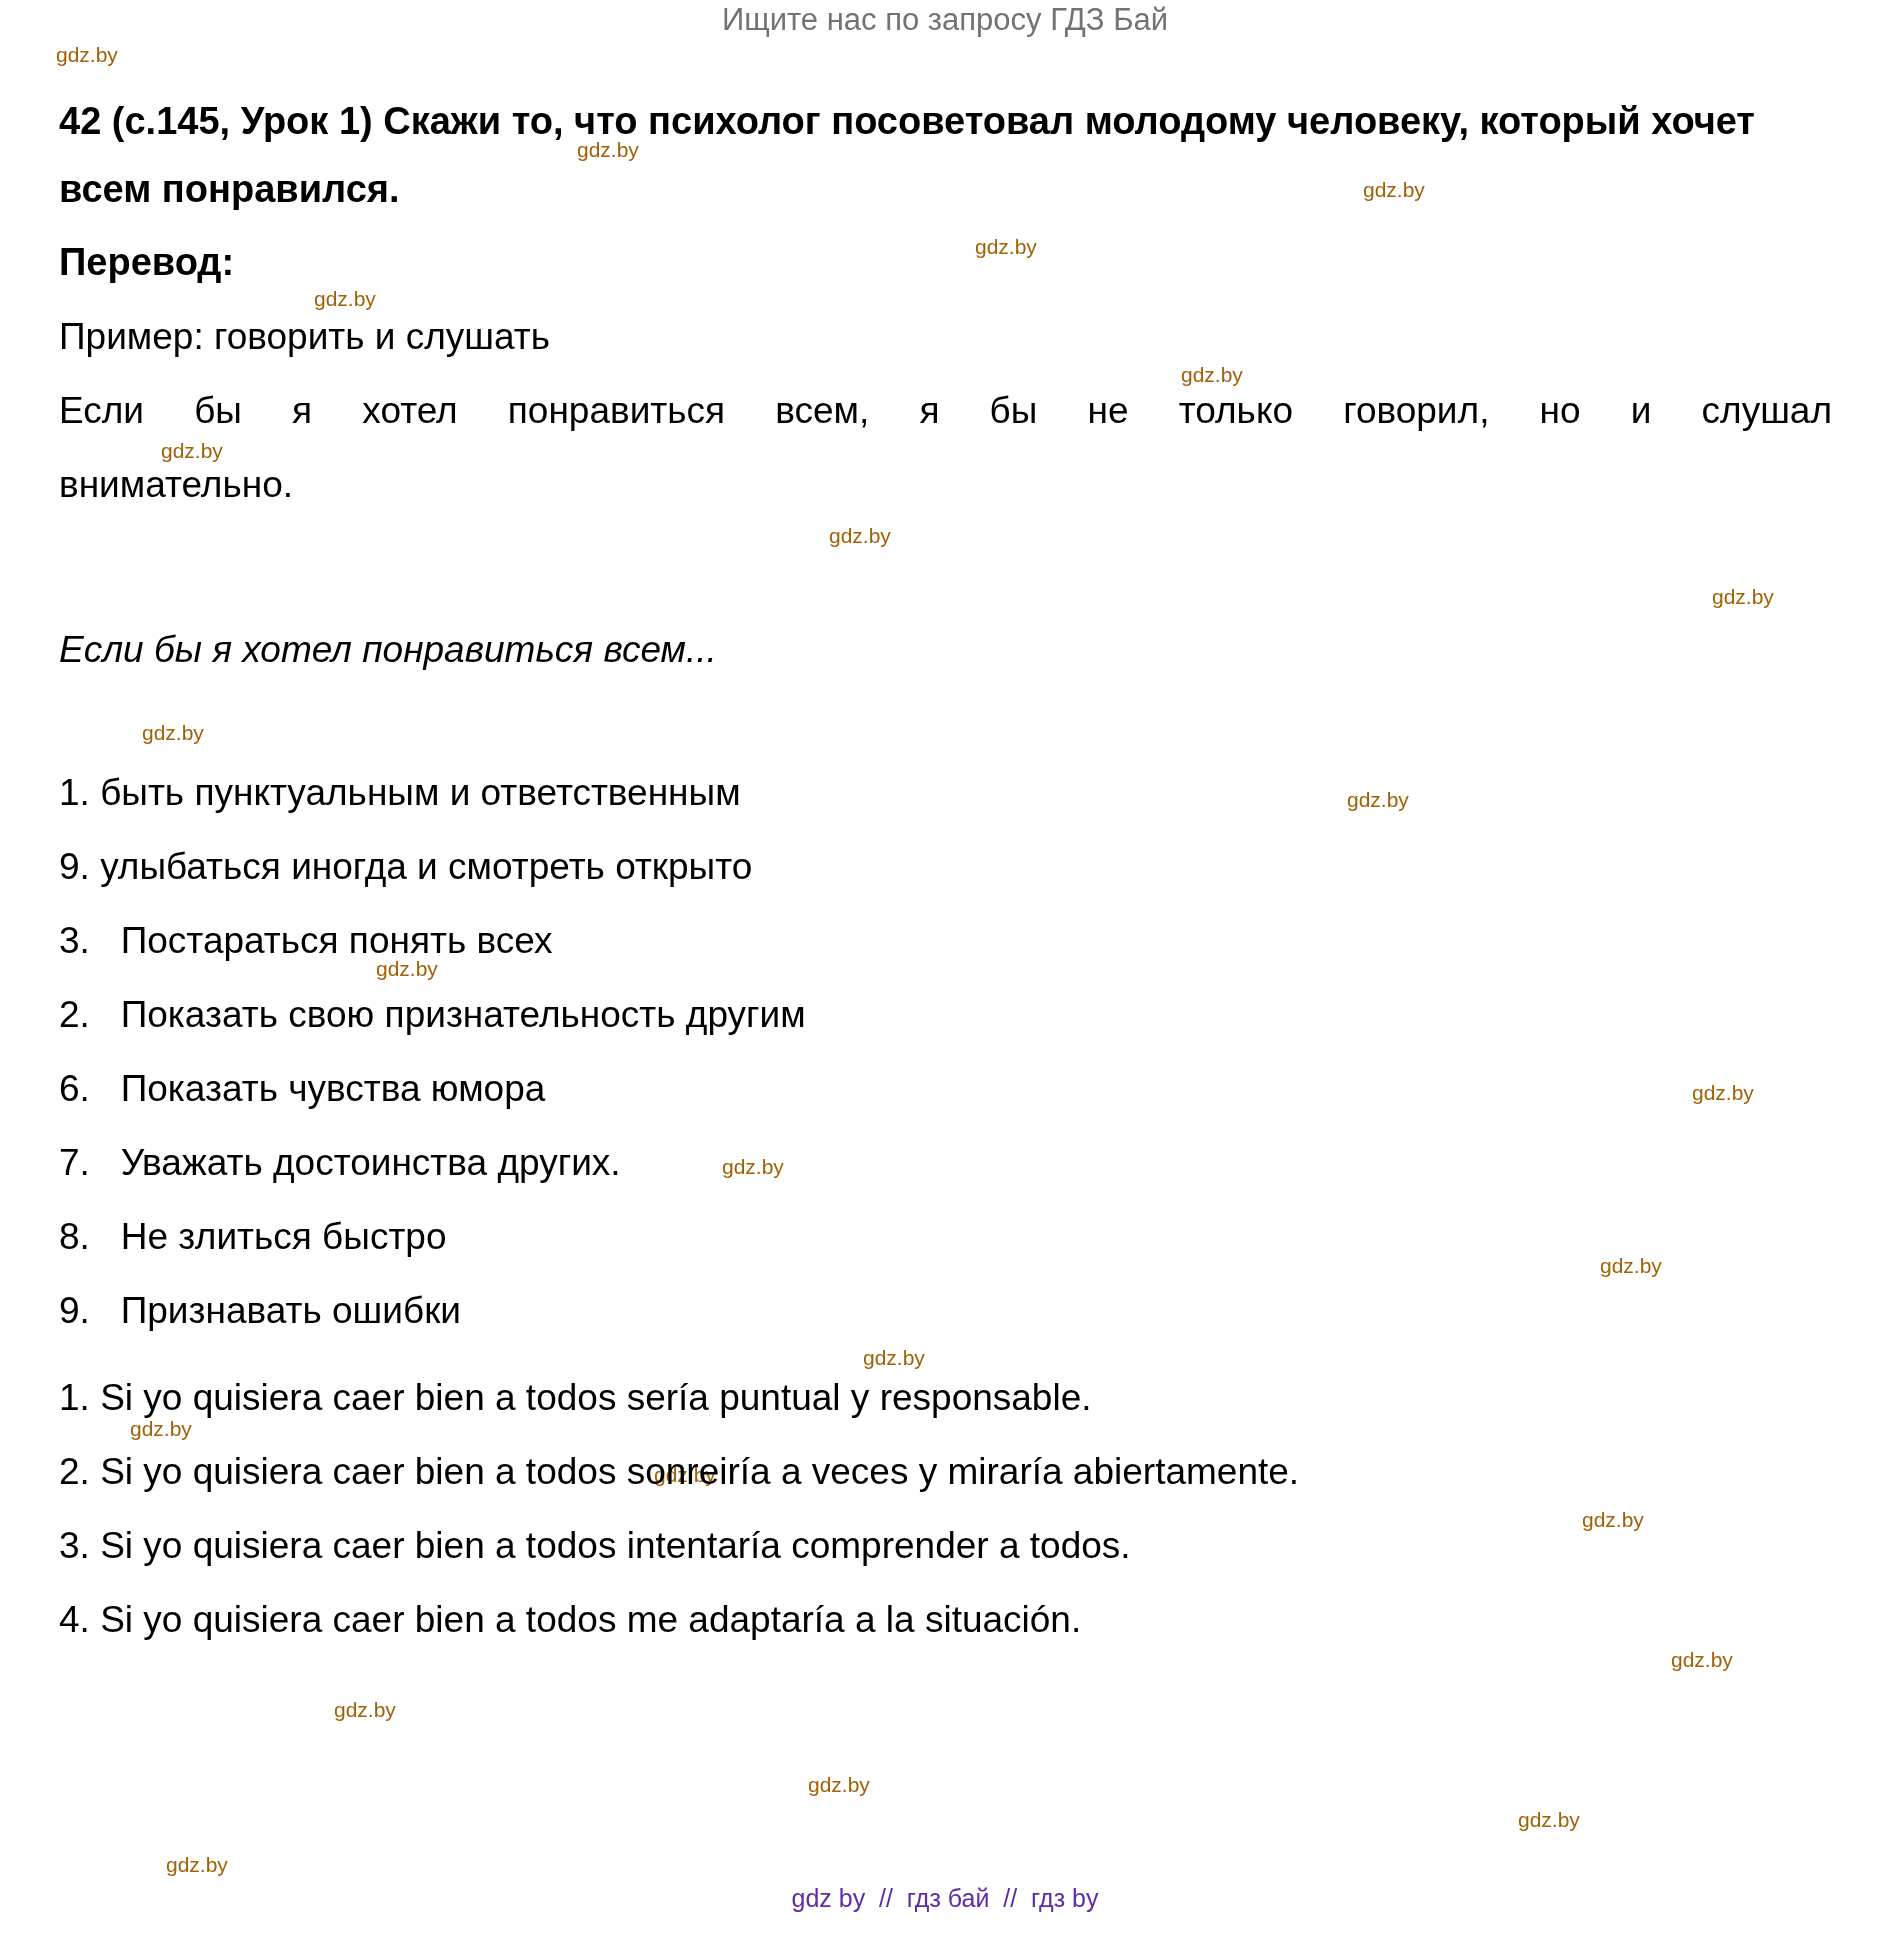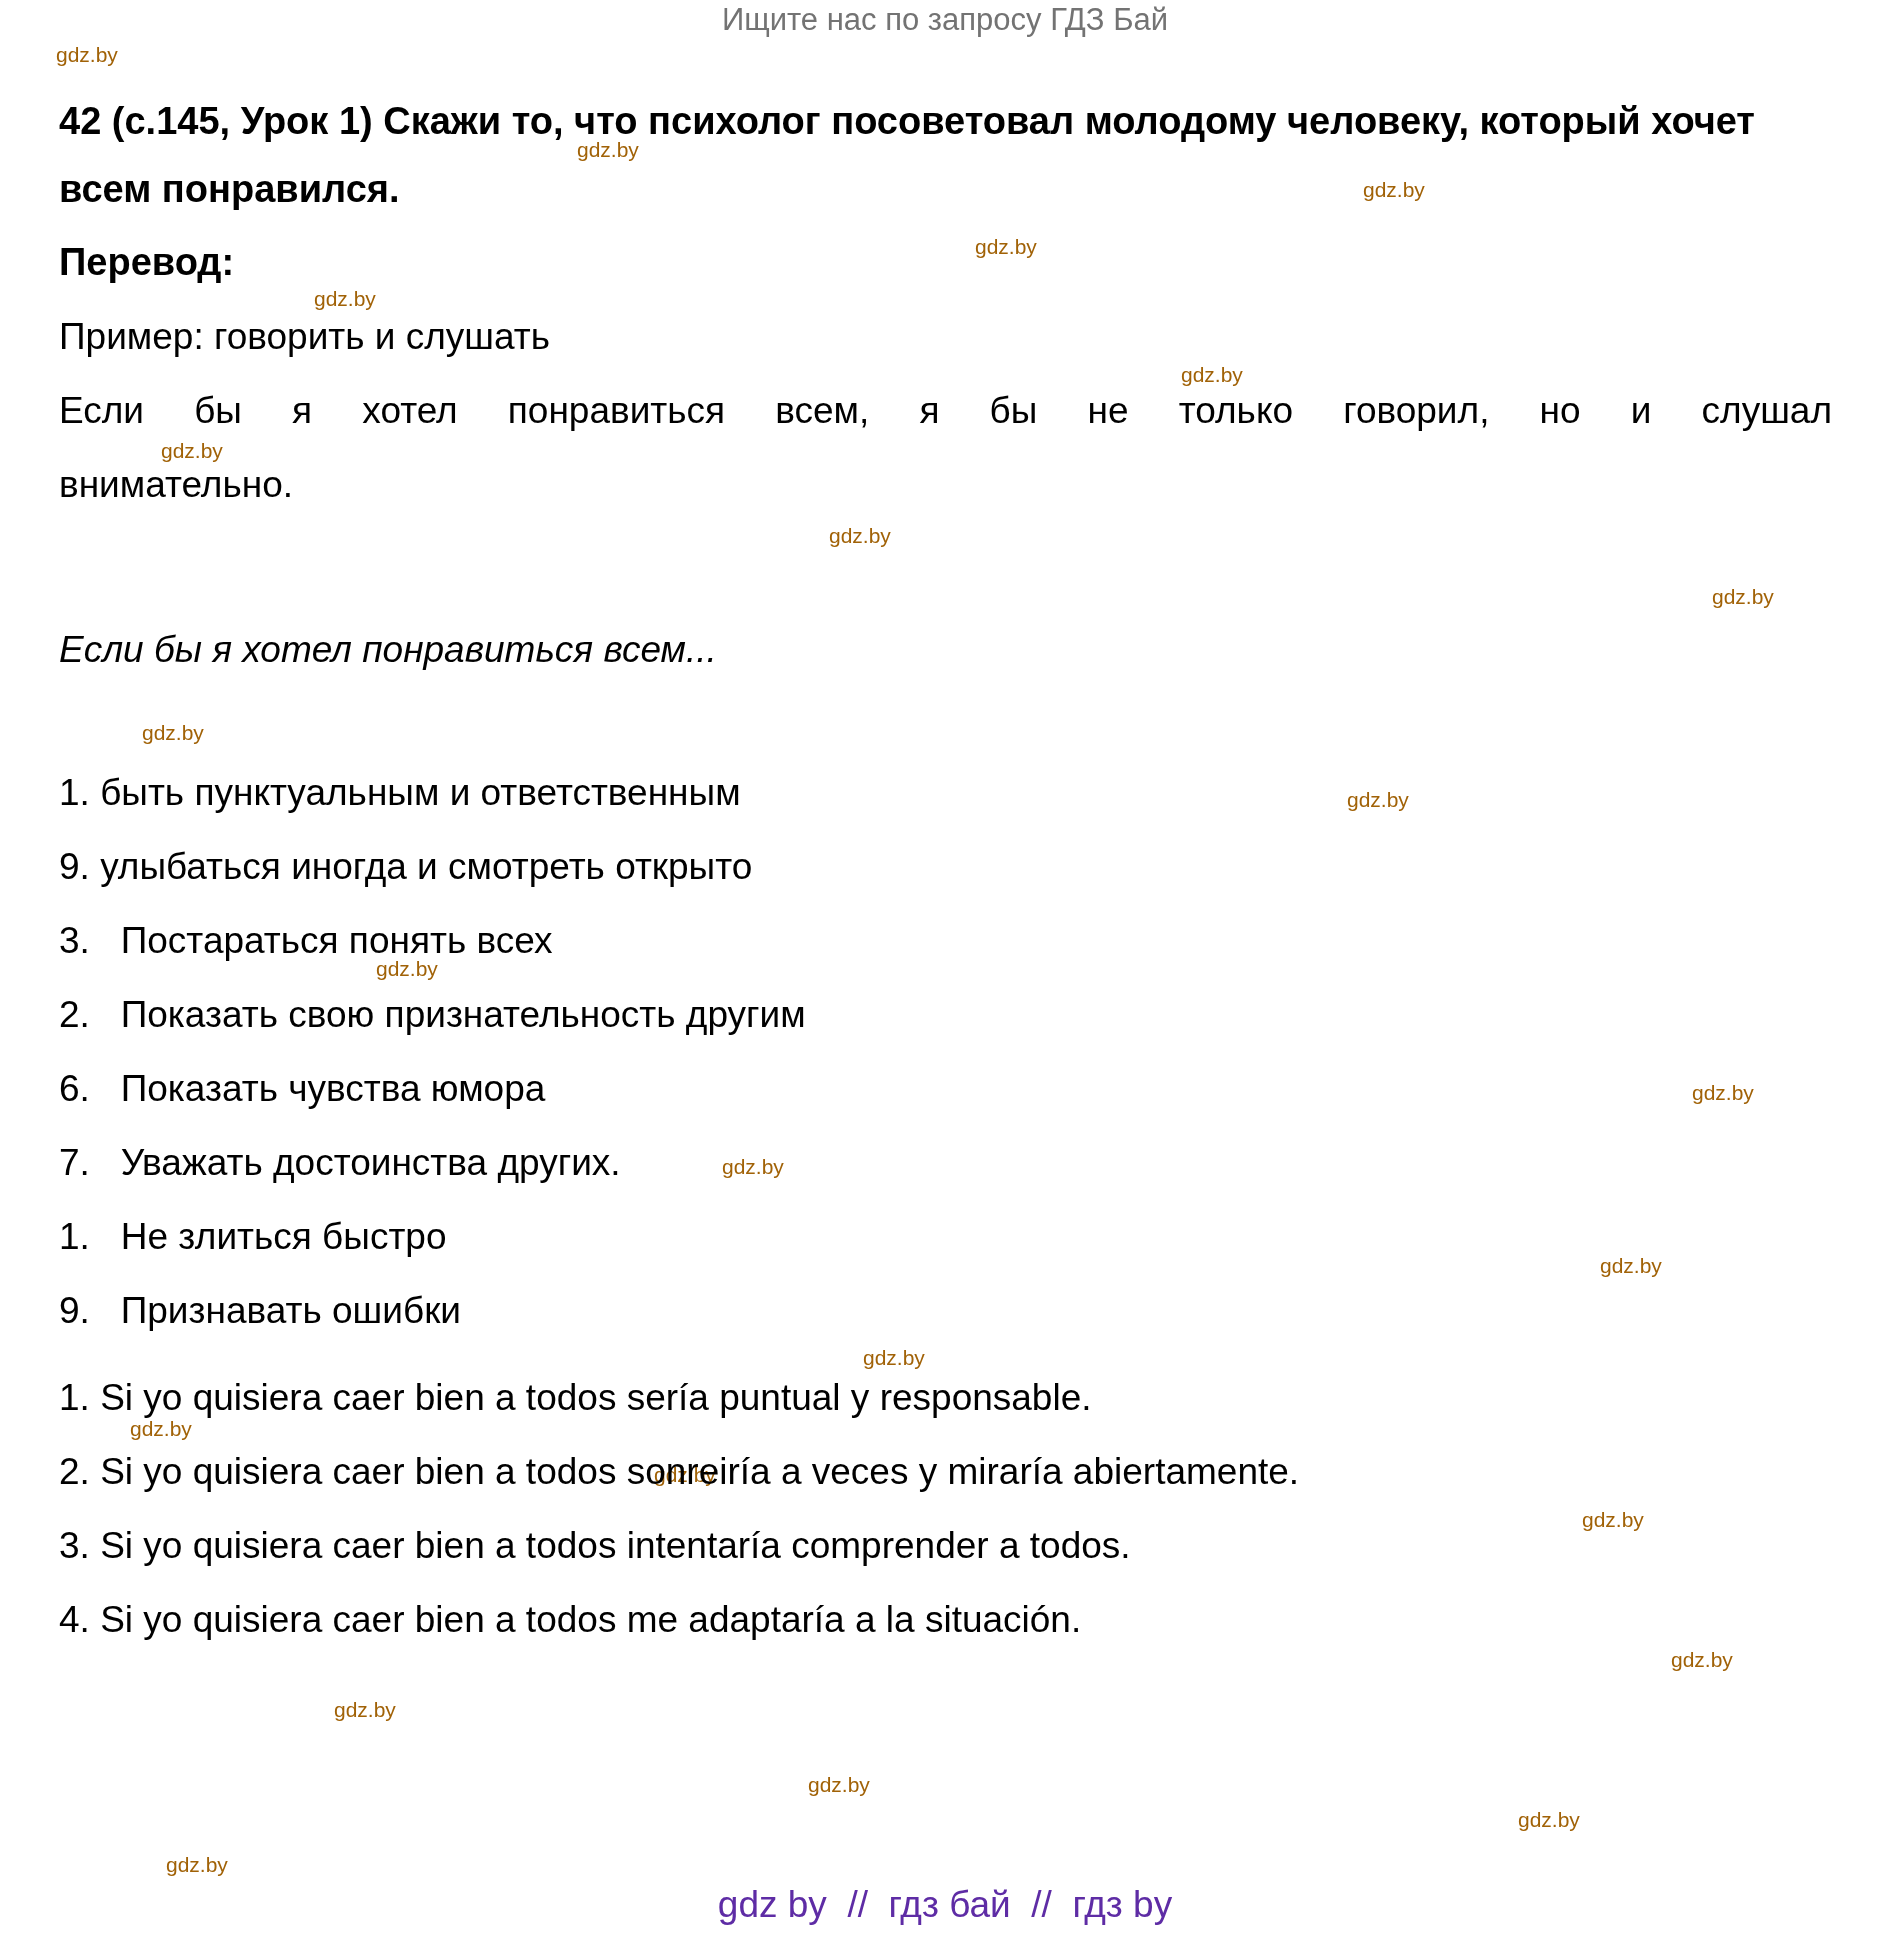--- a/index.html
+++ b/index.html
@@ -51,21 +51,21 @@
   .ru-list { margin-top:69px; }
   .ru-list .list-item { white-space:pre-wrap; }
   .answer-label { margin-top:82px; }
   .es-list { margin-top:13.7px; }
   .es-list .list-item { white-space:pre-wrap; }
   .footer-line {
     position:absolute;
     left:0; top:1884px;
     width:100%;
     text-align:center;
-    font-size:37px;
+    font-size:25px;
     color:#5e2ca5;
     white-space:pre-wrap;
   }
 </style>
 </head>
 <body>
 
 <div class="page">
 
   <div class="green-banner">Ищите нас по запросу ГДЗ Бай</div>
@@ -110,21 +110,21 @@
 
     <div class="condition line">Если бы я хотел понравиться всем...</div>
 
     <div class="ru-list">
       <div class="list-item">1. быть пунктуальным и ответственным</div>
       <div class="list-item">9. улыбаться иногда и смотреть открыто</div>
       <div class="list-item">3.   Постараться понять всех</div>
       <div class="list-item">2.   Показать свою признательность другим</div>
       <div class="list-item">6.   Показать чувства юмора</div>
       <div class="list-item">7.   Уважать достоинства других.</div>
-      <div class="list-item">1.   Не злиться быстро</div>
+      <div class="list-item">8.   Не злиться быстро</div>
       <div class="list-item">9.   Признавать ошибки</div>
     </div>
 
 
     <div class="es-list">
       <div class="list-item">1. Si yo quisiera caer bien a todos sería puntual y responsable.</div>
       <div class="list-item">2. Si yo quisiera caer bien a todos sonreiría a veces y miraría abiertamente.</div>
       <div class="list-item">3. Si yo quisiera caer bien a todos intentaría comprender a todos.</div>
       <div class="list-item">4. Si yo quisiera caer bien a todos me adaptaría a la situación.</div>
     </div>

